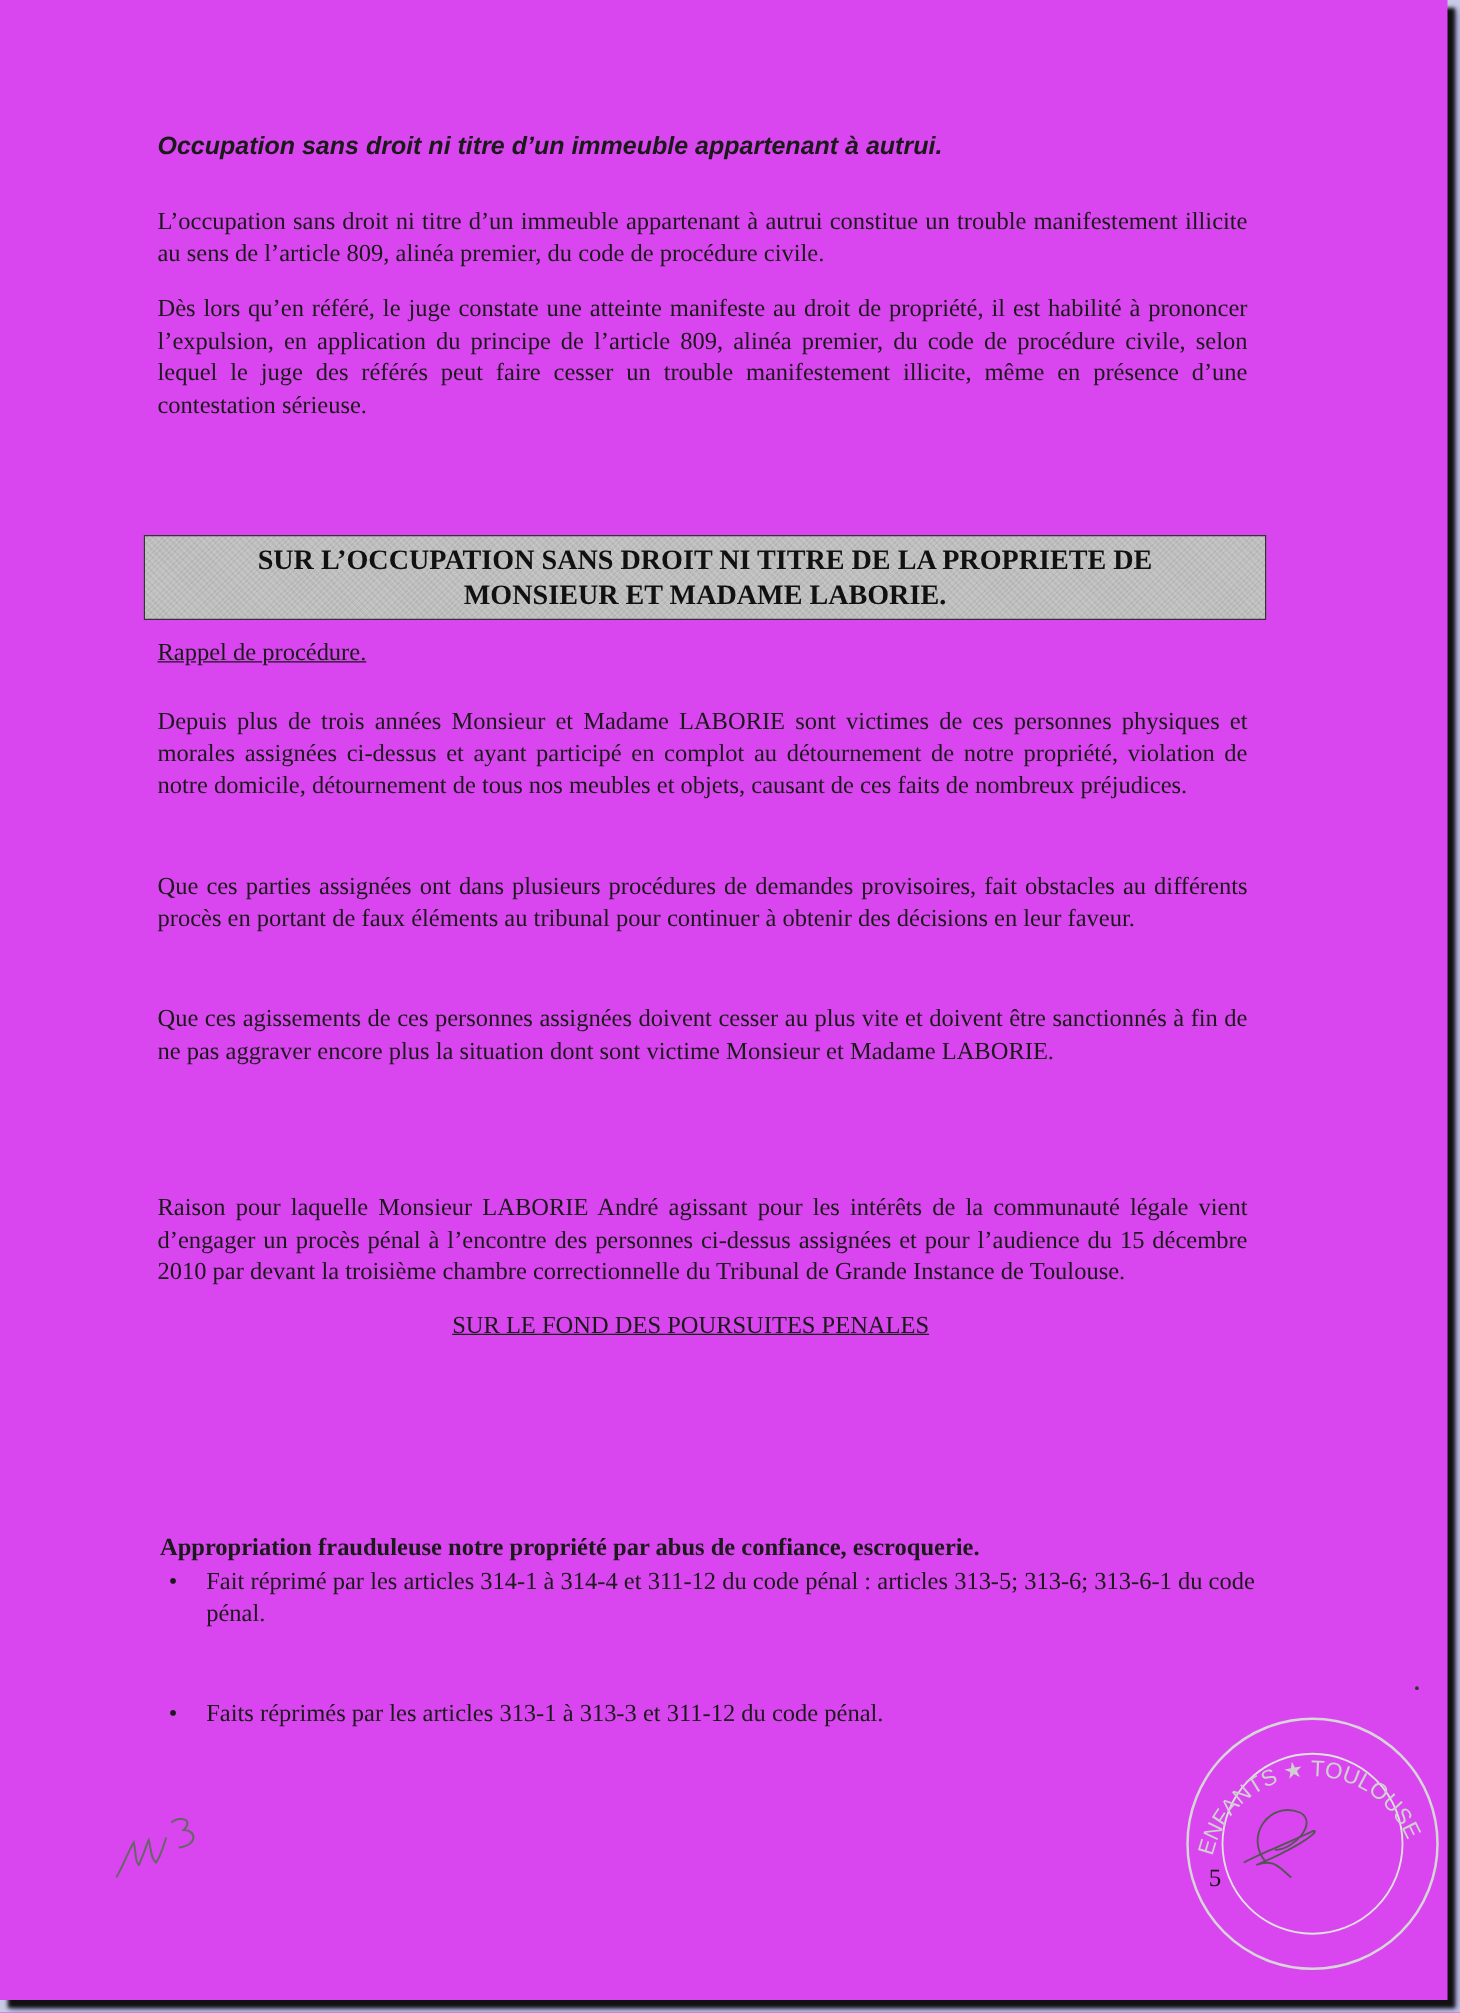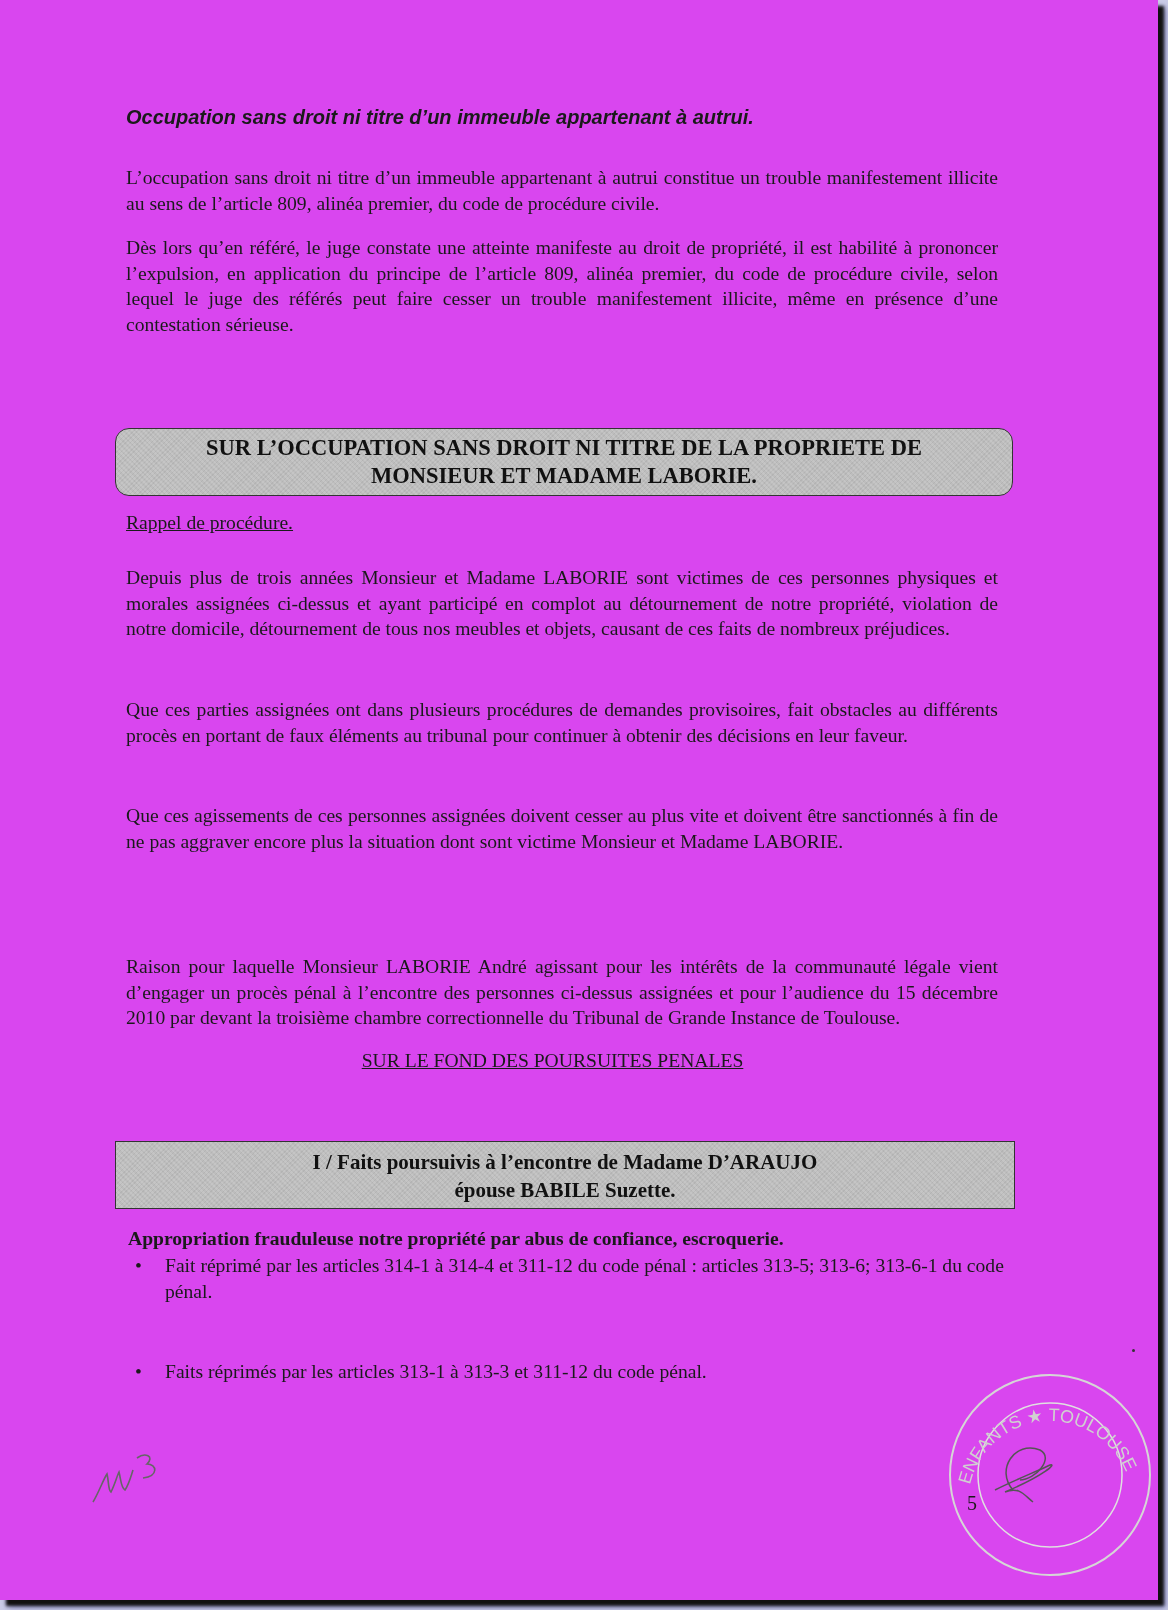--- a/index.html
+++ b/index.html
@@ -36,21 +36,21 @@
     background: #bdbdbd;
     background-image:
       repeating-linear-gradient(45deg, rgba(255,255,255,0.12) 0 2px, transparent 2px 4px),
       repeating-linear-gradient(-45deg, rgba(0,0,0,0.05) 0 1px, transparent 1px 3px);
     border: 1.5px solid #333;
     box-sizing: border-box;
     text-align: center;
     font-weight: bold;
     color: #111;
   }
-  .box1 { top: 428px; height: 68px; font-size: 22.5px; line-height: 28px; padding-top: 5px; border-radius: 14px; }
+  .box1 { top: 428px; height: 68px; font-size: 22.5px; line-height: 28px; padding-top: 5px; }
   .box2 { top: 1141px; width: 900px; height: 68px; font-size: 21px; line-height: 28px; padding-top: 6px; }
   .underline-head {
     font-weight: normal; text-decoration: underline;
     font-size: 19.6px;
   }
   .sub-bold { left: 128px; font-weight: bold; font-size: 19.6px; }
   .bullet-line {
     left: 165px; width: 840px;
     font-size: 19.6px; line-height: 25.5px;
   }
@@ -80,24 +80,20 @@
 
   <div class="abs underline-head" style="left:126px;top:512px;">Rappel de procédure.</div>
 
   <p class="abs para" style="top:565px;margin:0;">Depuis plus de trois années Monsieur et Madame LABORIE sont victimes de ces personnes physiques et morales assignées ci-dessus et ayant participé en complot au détournement de notre propriété, violation de notre domicile, détournement de tous nos meubles et objets, causant de ces faits de nombreux préjudices.</p>
   <p class="abs para" style="top:697px;margin:0;">Que ces parties assignées ont dans plusieurs procédures de demandes provisoires, fait obstacles au différents procès en portant de faux éléments au tribunal pour continuer à obtenir des décisions en leur faveur.</p>
   <p class="abs para" style="top:803px;margin:0;">Que ces agissements de ces personnes assignées doivent cesser au plus vite et doivent être sanctionnés à fin de ne pas aggraver encore plus la situation dont sont victime Monsieur et Madame LABORIE.</p>
   <p class="abs para" style="top:954px;margin:0;">Raison pour laquelle Monsieur LABORIE André agissant pour les intérêts de la communauté légale vient d’engager un procès pénal à l’encontre des personnes ci-dessus assignées et pour l’audience du 15 décembre 2010 par devant la troisième chambre correctionnelle du Tribunal de Grande Instance de Toulouse.</p>
 
   <div class="abs underline-head" style="left:0;width:1105px;text-align:center;top:1050px;">SUR LE FOND DES POURSUITES PENALES</div>
 
-  <div class="abs box box2">
-    <div>I / Faits poursuivis à l’encontre de Madame D’ARAUJO</div>
-    <div>épouse BABILE Suzette.</div>
-  </div>
 
   <div class="abs sub-bold" style="top:1228px;">Appropriation frauduleuse notre propriété par abus de confiance, escroquerie.</div>
   <div class="abs bullet-line" style="top:1253px;">
     <span class="bullet-dot">•</span>
     <span>Fait réprimé par les articles 314-1 à 314-4 et 311-12 du code pénal : articles 313-5; 313-6; 313-6-1 du code pénal.</span>
   </div>
 
   <div class="abs bullet-line" style="top:1359px;">
     <span class="bullet-dot">•</span>
     <span>Faits réprimés par les articles 313-1 à 313-3 et 311-12 du code pénal.</span>

